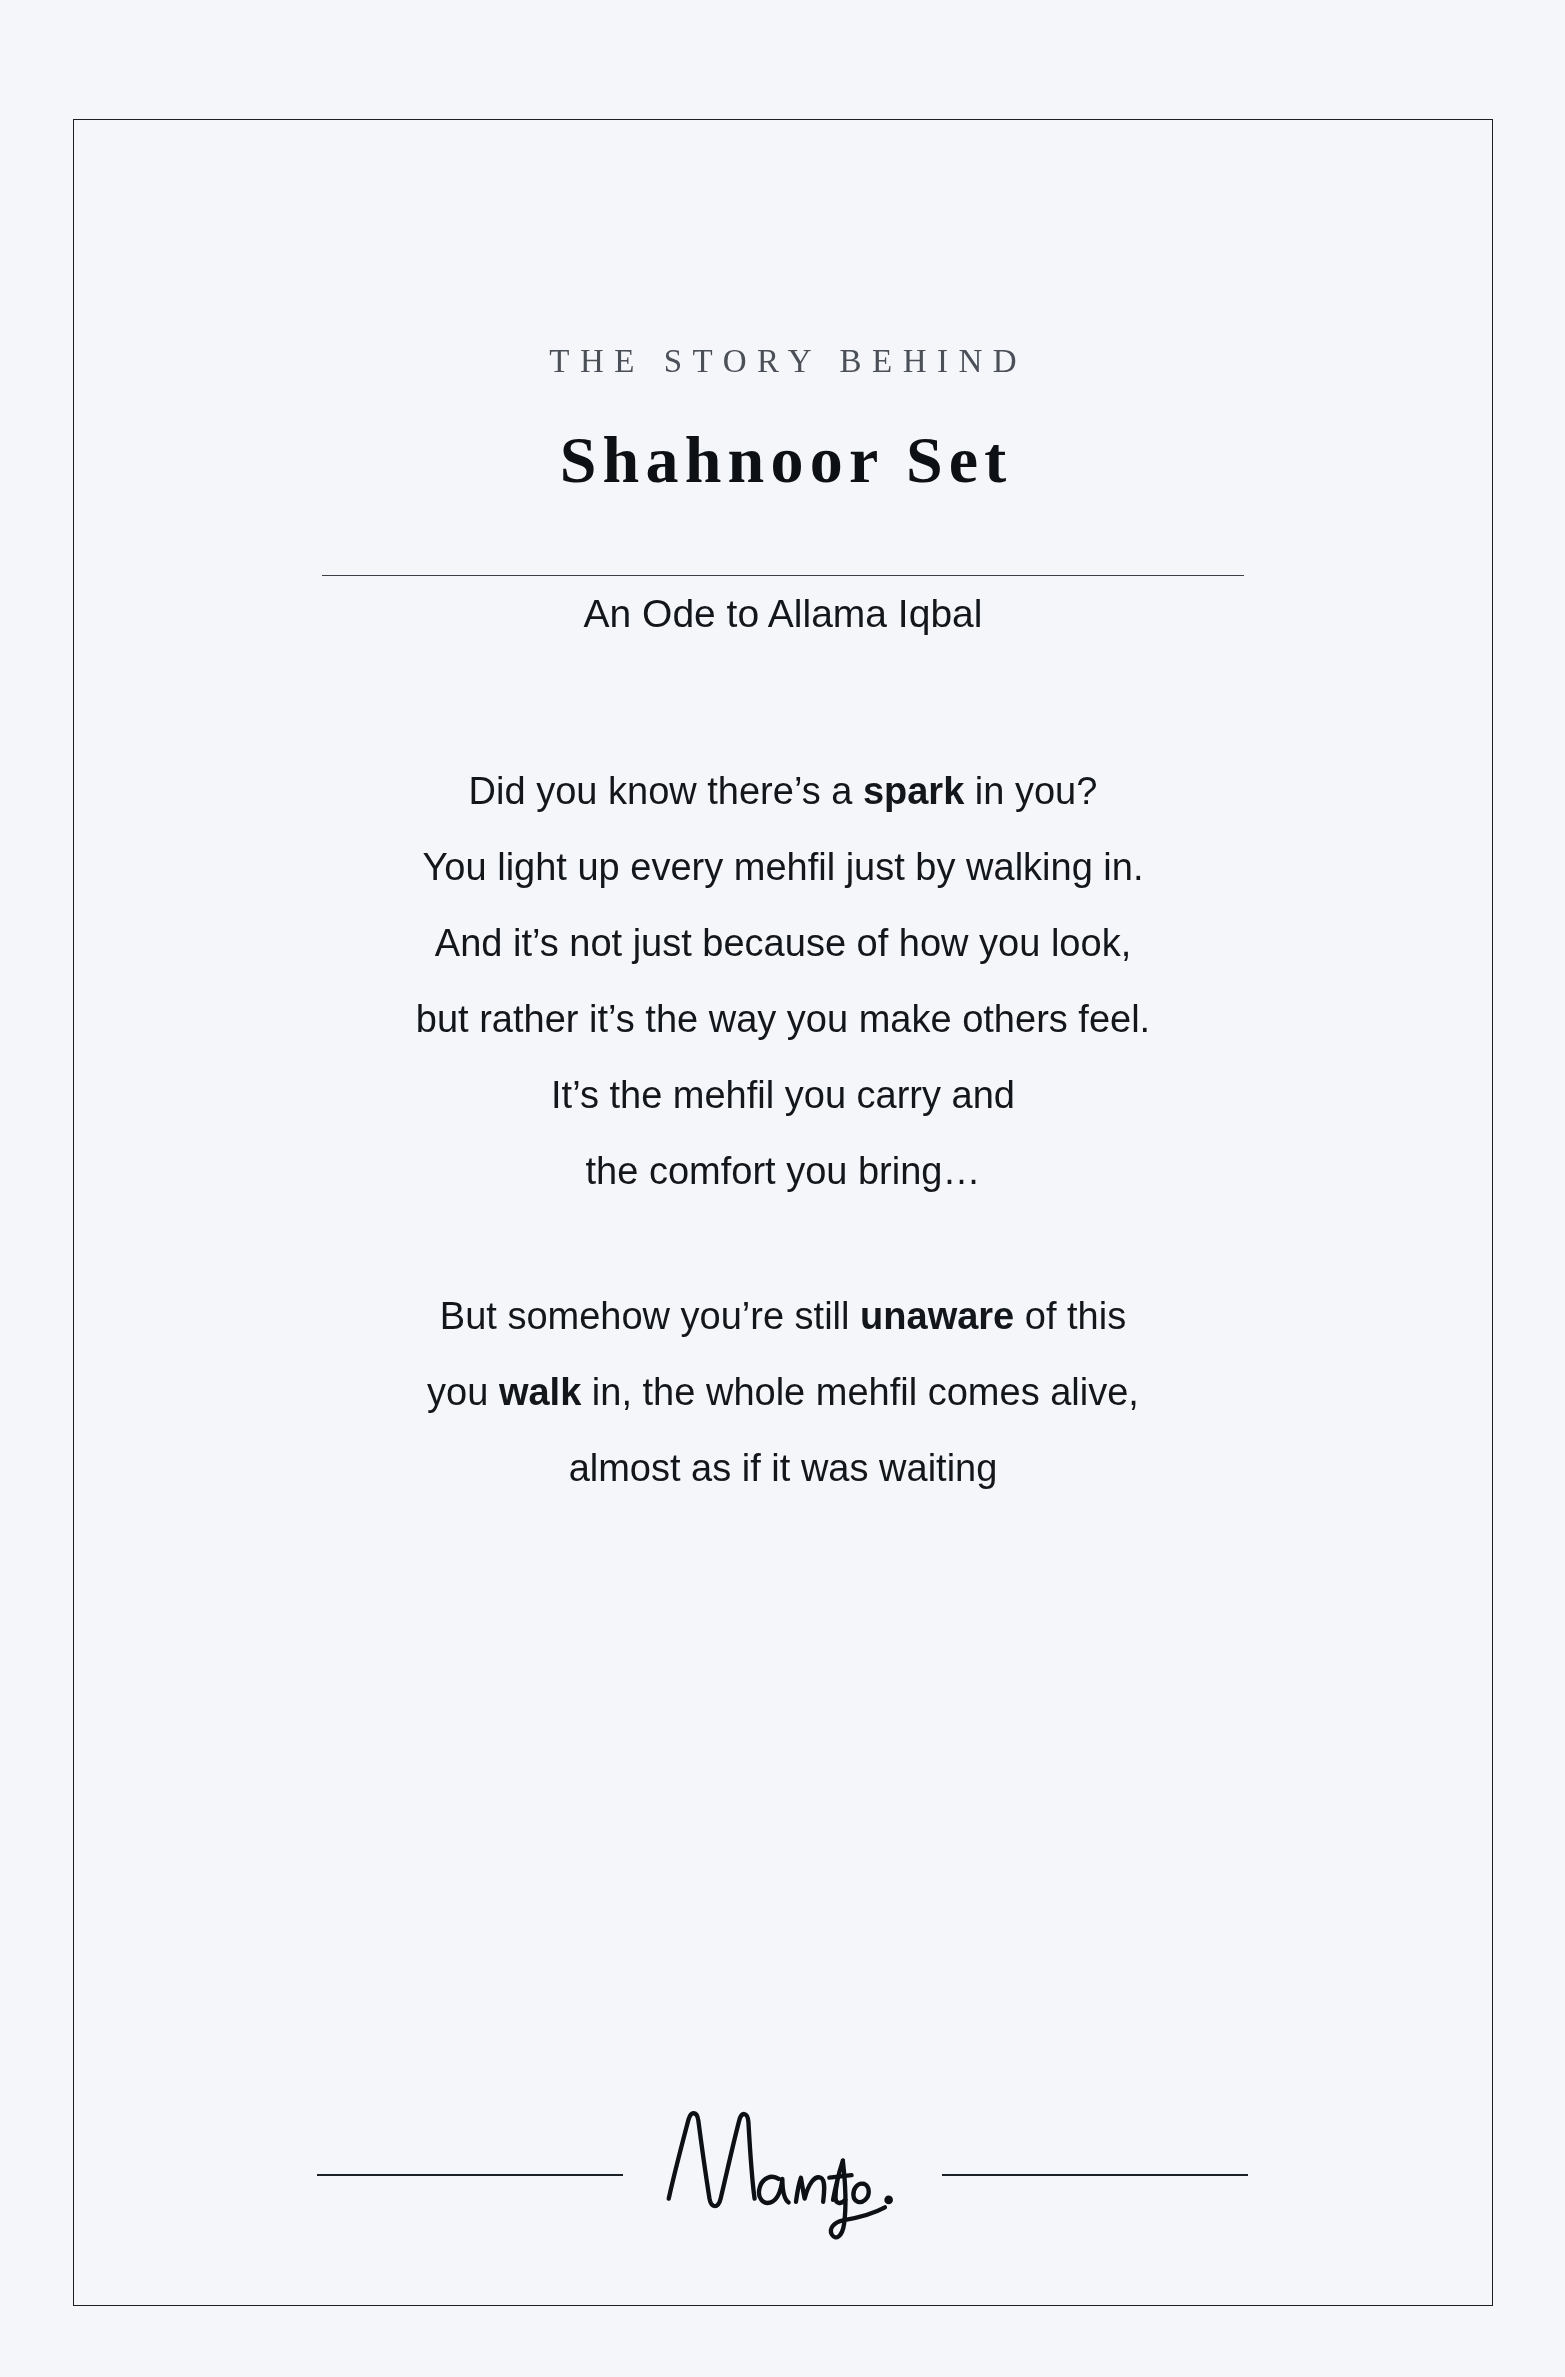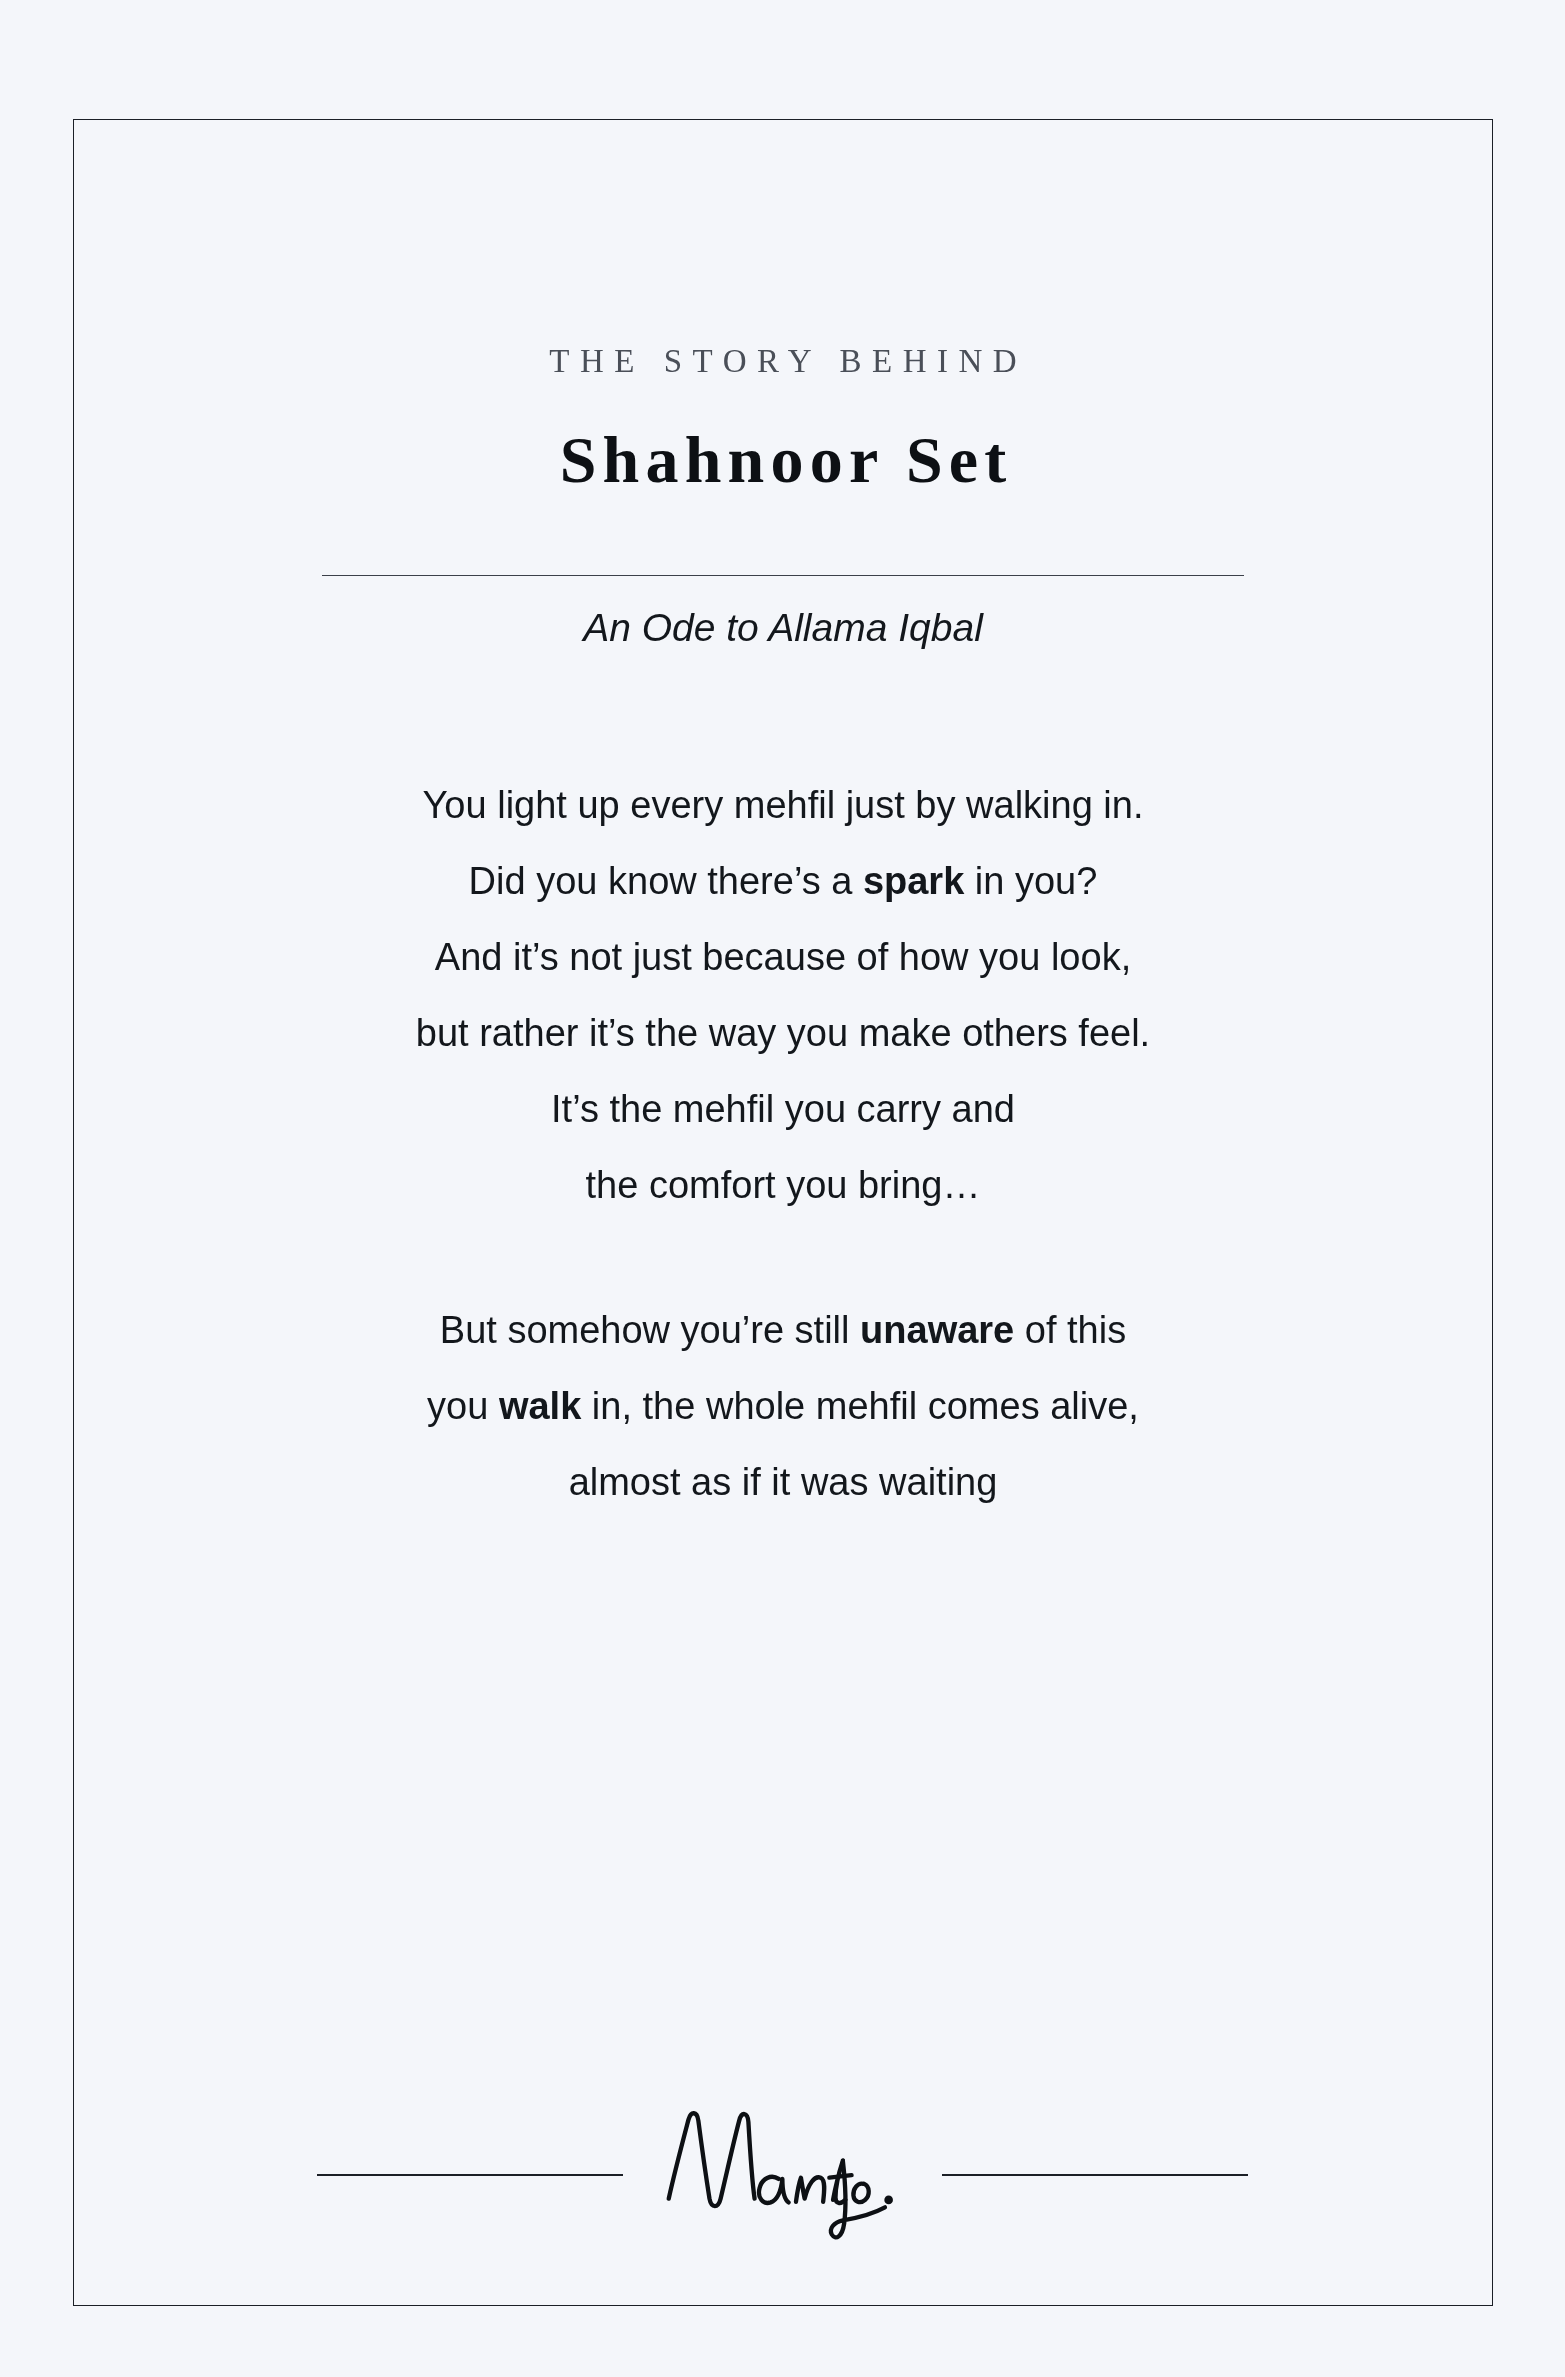--- a/index.html
+++ b/index.html
@@ -71,27 +71,26 @@
   }
 
   .rule {
     margin-top: 38px;
     width: 922px;
     height: 1.2px;
     background: #3b4049;
   }
 
   .subtitle {
-    margin-top: 29px;
+    margin-top: 15px;
     font-family: "Liberation Sans", sans-serif;
     font-size: 39px;
     color: #13171c;
     line-height: 1.2;
     font-weight: 400;
-    font-style: italic;
   }
 
   .stanza {
     text-align: center;
     font-family: "Liberation Sans", sans-serif;
     font-size: 38px;
     line-height: 76px;
     color: #13171c;
     font-weight: 400;
   }
@@ -145,22 +144,22 @@
 
     <div class="eyebrow">The Story Behind</div>
 
     <h1 class="title">Shahnoor Set</h1>
 
     <div class="rule"></div>
 
     <div class="subtitle">An Ode to Allama Iqbal</div>
 
     <div class="stanza stanza-1">
+        <div class="line"><span>Did you know there’s a </span><b>spark</b><span> in you?</span></div>
         <div class="line"><span>You light up every mehfil just by walking in.</span></div>
-        <div class="line"><span>Did you know there’s a </span><b>spark</b><span> in you?</span></div>
         <div class="line"><span>And it’s not just because of how you look,</span></div>
         <div class="line"><span>but rather it’s the way you make others feel.</span></div>
         <div class="line"><span>It’s the mehfil you carry and</span></div>
         <div class="line"><span>the comfort you bring…</span></div>
       </div>
 
     <div class="stanza stanza-2">
         <div class="line"><span>But somehow you’re still </span><b>unaware</b><span> of this</span></div>
         <div class="line"><span>you </span><b>walk</b><span> in, the whole mehfil comes alive,</span></div>
         <div class="line"><span>almost as if it was waiting</span></div>

